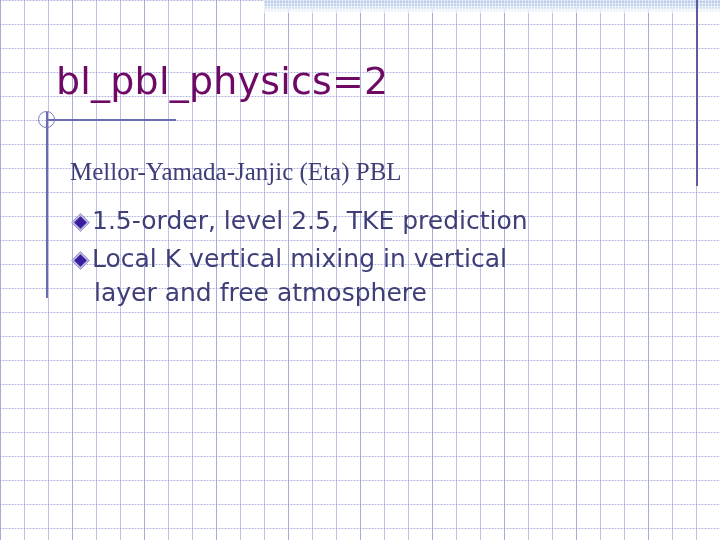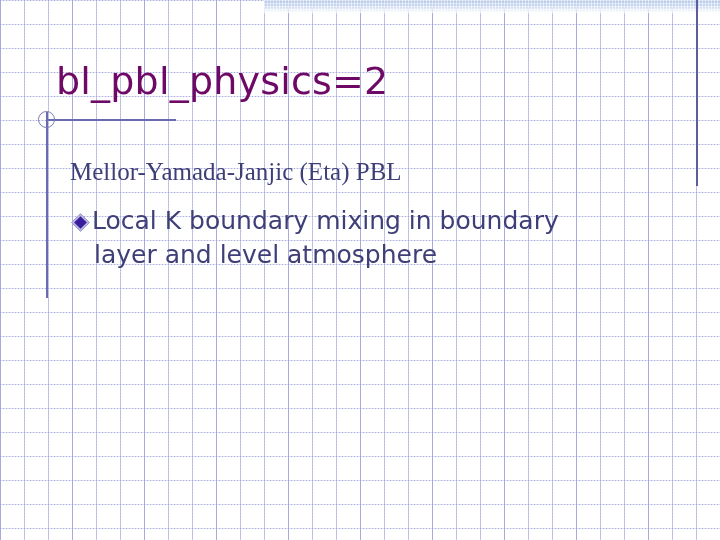--- a/index.html
+++ b/index.html
@@ -235,28 +235,39 @@
   <div class="title">bl_pbl_physics=2</div>
 
   <div class="title-rule"></div>
   <div class="left-rule"></div>
   <div class="title-circle"></div>
 
   <div class="body-block">
 
     <p class="lead-line">Mellor-Yamada-Janjic (Eta) PBL</p>
 
-
     <div class="bullet-row">
       <span class="bullet-marker">
         <svg width="19" height="19" viewBox="0 0 19 19" aria-hidden="true">
           <polygon points="9.5,0.5 18.5,9.5 9.5,18.5 0.5,9.5" fill="#b8b8dd" stroke="#9b9bd0" stroke-width="1"></polygon>
           <polygon points="9.5,3.2 15.8,9.5 9.5,15.8 3.2,9.5" fill="#3a1c9e"></polygon>
         </svg>
       </span>
       <span class="bullet-text">
-        <span>Local K boundary mixing in boundary</span>
-        <span class="l2">layer and level atmosphere</span>
+        <span>1.5-order, level 2.5, TKE prediction</span>
+      </span>
+    </div>
+
+    <div class="bullet-row">
+      <span class="bullet-marker">
+        <svg width="19" height="19" viewBox="0 0 19 19" aria-hidden="true">
+          <polygon points="9.5,0.5 18.5,9.5 9.5,18.5 0.5,9.5" fill="#b8b8dd" stroke="#9b9bd0" stroke-width="1"></polygon>
+          <polygon points="9.5,3.2 15.8,9.5 9.5,15.8 3.2,9.5" fill="#3a1c9e"></polygon>
+        </svg>
+      </span>
+      <span class="bullet-text">
+        <span>Local K vertical mixing in vertical</span>
+        <span class="l2">layer and free atmosphere</span>
       </span>
     </div>
 
   </div>
 </div>
 
 </body></html>

